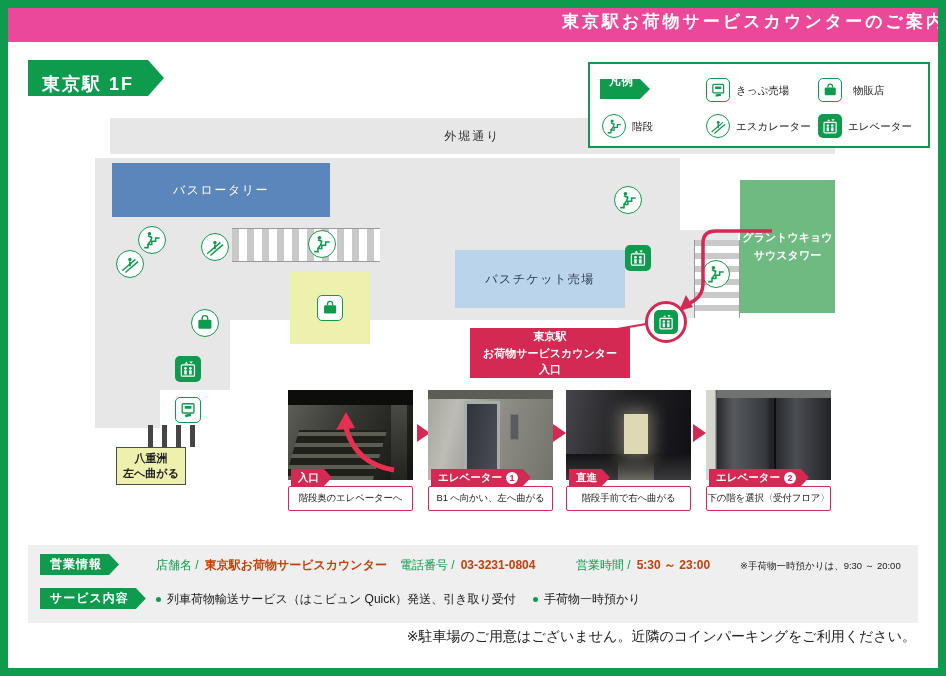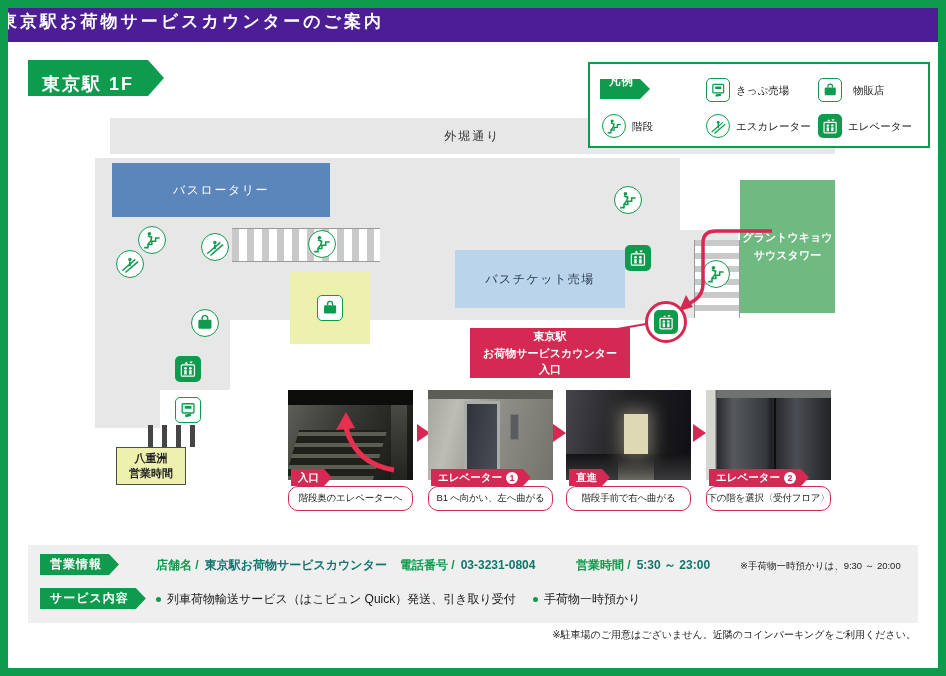--- a/index.html
+++ b/index.html
@@ -1,20 +1,20 @@
 <!DOCTYPE html>
 <html><head>
 <meta charset="utf-8">
 <style>
   *{margin:0;padding:0;box-sizing:border-box}
   html,body{background:#fff}
   body{font-family:"Liberation Sans","DejaVu Sans",sans-serif;}
   .page{position:relative;width:946px;height:676px;background:#fff;overflow:hidden}
   .frame{position:absolute;inset:0;border:8px solid #0f9b4e;pointer-events:none;z-index:60}
-  .header{position:absolute;left:0;top:0;width:946px;height:42px;background:#4c1d95;display:flex;align-items:center;justify-content:flex-start;z-index:5}
+  .header{position:absolute;left:0;top:0;width:946px;height:42px;background:#ec4899;display:flex;align-items:center;justify-content:flex-end;z-index:5}
   .header-title{color:#fff;font-size:17px;font-weight:bold;letter-spacing:3px}
   .arrowbadge{background:#0f9b4e;color:#fff;font-weight:bold;display:inline-flex;align-items:center;
     clip-path:polygon(0 0,calc(100% - 10px) 0,100% 50%,calc(100% - 10px) 100%,0 100%)}
   .floor-badge{position:absolute;left:28px;top:60px;height:36px;font-size:18px;letter-spacing:2px;padding:12px 30px 0 14px;
     clip-path:polygon(0 0,calc(100% - 16px) 0,100% 50%,calc(100% - 16px) 100%,0 100%)}
   
   .legend{position:absolute;left:588px;top:62px;width:342px;height:86px;background:#fff;border:2px solid #0f9b4e;z-index:6}
   .legend-title{position:absolute;left:10px;top:15px;height:20px;font-size:11.5px;padding:0 16px 16px 9px;letter-spacing:1px}
   .legend-lb{position:absolute;font-size:10.5px;color:#222;white-space:nowrap}
   
@@ -59,32 +59,32 @@
   .step{position:absolute;top:390px;width:125px;z-index:5}
   .photo{position:relative;width:125px;height:90px;overflow:hidden;background:#222}
   .ph-l{position:absolute}
   .ph-svg{position:absolute;inset:0;width:100%;height:100%}
   .badge{position:absolute;left:3px;top:79px;height:17px;background:#d32952;color:#fff;font-size:10.5px;font-weight:bold;z-index:2;
     display:flex;align-items:center;gap:4px;padding:0 13px 0 7px;white-space:nowrap;
     clip-path:polygon(0 0,calc(100% - 8px) 0,100% 50%,calc(100% - 8px) 100%,0 100%)}
   .numc{width:12px;height:12px;border-radius:50%;background:#fff;color:#d32952;font-size:9px;font-weight:bold;
     display:inline-flex;align-items:center;justify-content:center}
   .cap{margin-top:6px;height:25px;border:1.5px solid #d32952;background:#fff;font-size:9.5px;letter-spacing:-0.2px;color:#222;
-    display:flex;align-items:center;justify-content:center;white-space:nowrap;border-radius:10px}
+    display:flex;align-items:center;justify-content:center;white-space:nowrap;border-radius:2px}
   .tri{position:absolute;width:0;height:0;border-left:13px solid #d32952;border-top:9px solid transparent;border-bottom:9px solid transparent;z-index:5}
   
   .infobg{position:absolute;left:28px;top:545px;width:890px;height:78px;background:#efefef;z-index:5}
   .bizbadge{position:absolute;left:12px;top:9px;height:21px;font-size:12px;padding:0 17px 0 10px;letter-spacing:1px}
   .svcbadge{position:absolute;left:12px;top:43px;height:21px;font-size:12px;padding:0 17px 0 10px;letter-spacing:1px}
   .irow{position:absolute;white-space:nowrap;font-size:12px;color:#1a1a1a}
-  .glab{color:#0f9b4e;font-weight:bold;margin-right:6px}
-  .gval{color:#0f766e;font-weight:bold}
+  .glab{color:#0f9b4e;font-weight:normal;margin-right:6px}
+  .gval{color:#c2410c;font-weight:bold}
   .small10{font-size:9.5px;color:#222}
   .dot{width:5px;height:5px;border-radius:50%;background:#0f9b4e;display:inline-block;margin:0 6px 1px 0;vertical-align:middle}
-  .parking{position:absolute;right:30px;top:628px;font-size:10px;color:#222;z-index:5}
+  .parking{position:absolute;right:30px;top:628px;font-size:14px;color:#222;z-index:5}
   .footer{position:absolute;left:0;top:648px;width:946px;text-align:center;font-size:10px;font-weight:bold;color:#2b2b2b;z-index:5}
 </style>
 </head>
 <body>
 
 <div class="page">
 
   <div class="header">
     <div class="header-title">東京駅お荷物サービスカウンターのご案内</div>
   </div>
@@ -164,21 +164,21 @@
           <rect x="4.8" y="8.5" width="14.4" height="10" rx="1.5" fill="#0f9b4e"></rect>
         </svg>
     </span>
   </div>
 
   <div class="tower">グラントウキョウ
 サウスタワー</div>
 
   <div class="gates"></div>
   <div class="gatelabel">八重洲
-営業時間</div>
+左へ曲がる</div>
 
   <span class="ic round s28 map-ic" style="left:138px;top:226px">
     <svg viewBox="0 0 24 24">
         <path d="M3.5 20.5h4.2V17h4.2v-3.5h4.2V10h4.4" fill="none" stroke="#0f9b4e" stroke-width="1.7"></path>
         <circle cx="9.3" cy="5.2" r="2" fill="#0f9b4e"></circle>
         <path d="M8.2 7.8l3.6 1.4-1 3.6-2.7 3.8" fill="none" stroke="#0f9b4e" stroke-width="1.8" stroke-linecap="round" stroke-linejoin="round"></path>
       </svg>
   </span>
   <span class="ic round s28 map-ic" style="left:116px;top:250px">
     <svg viewBox="0 0 24 24">

